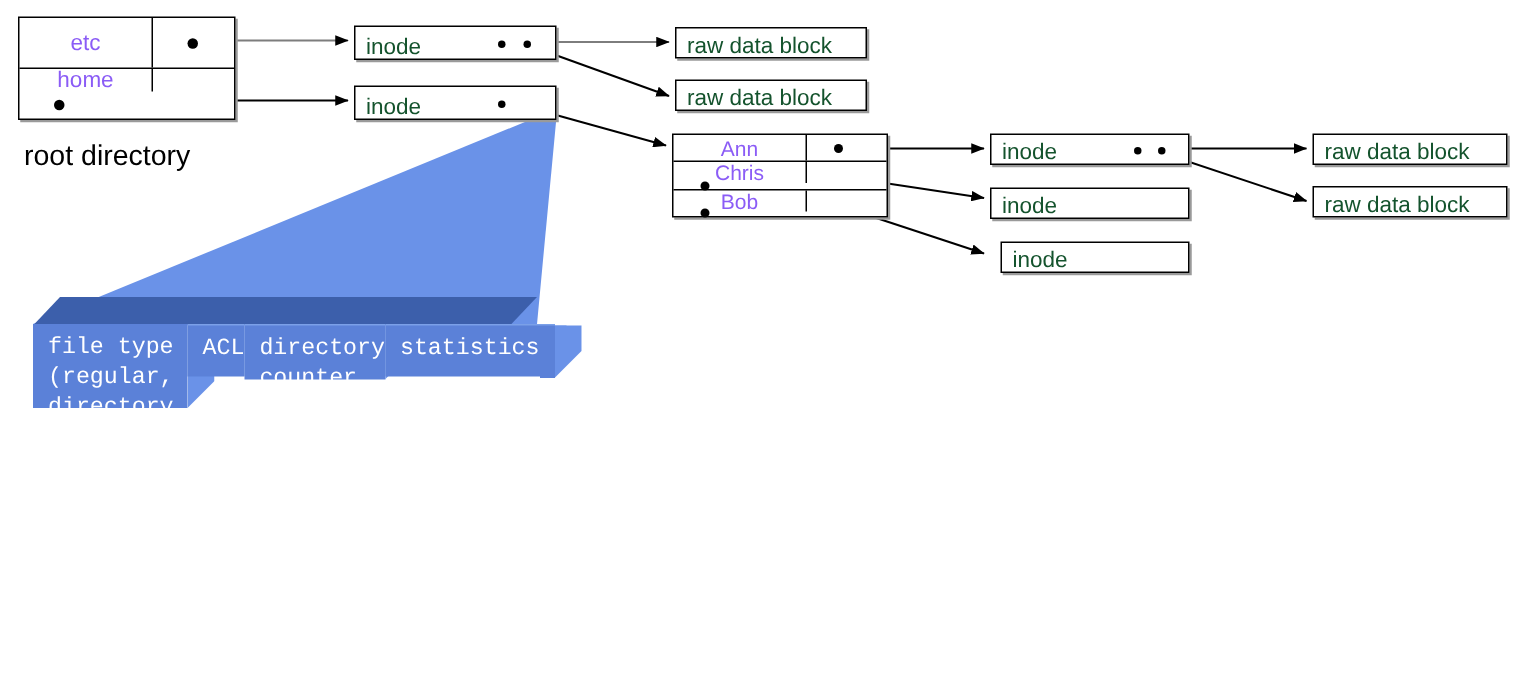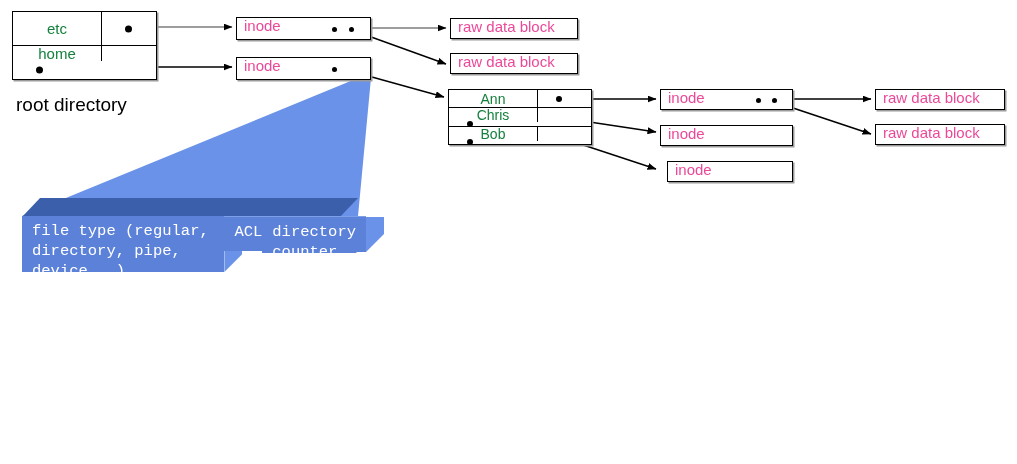--- a/index.html
+++ b/index.html
@@ -24,24 +24,24 @@
   }
 
   
   .box {
     position: absolute;
     box-sizing: border-box;
     background: #ffffff;
     border: 1px solid #000000;
     box-shadow: 1.5px 1.5px 0 0 #9a9a9a;
     font-size: 15px;
-    color: #ec4899;
+    color: #14532d;
     line-height: 1;
     display: flex;
-    align-items: flex-start;
+    align-items: flex-end;
   }
   .box .lbl {
     padding-left: 7px;
     white-space: nowrap;
   }
   .dot {
     position: absolute;
     width: 5px;
     height: 5px;
     border-radius: 50%;
@@ -65,21 +65,21 @@
   }
   .tbl .row + .row {
     border-top: 1px solid #000000;
     flex-direction: column;
   }
   .tbl .cell-name {
     display: flex;
     align-items: center;
     justify-content: center;
     font-size: 15px;
-    color: #15803d;
+    color: #8b5cf6;
     line-height: 1;
     border-right: 1px solid #000000;
     box-sizing: border-box;
   }
   .tbl .cell-ptr {
     flex: 1 1 auto;
     position: relative;
   }
   .tbl .cell-ptr .pdot {
     position: absolute;
@@ -292,19 +292,23 @@
         <span class="side"></span>
       </div>
       <div class="slab" style="height:35px;">
         <span>ACL</span>
         <span class="side"></span>
       </div>
       <div class="slab" style="height:37px;">
         <span>directory counter</span>
         <span class="side"></span>
       </div>
+      <div class="slab" style="height:35px;">
+        <span>statistics</span>
+        <span class="side"></span>
+      </div>
       <div class="slab" style="height:36px;">
         <span class="side"></span>
       </div>
     </div>
   </div>
 
 </div>
 
 </body></html>

